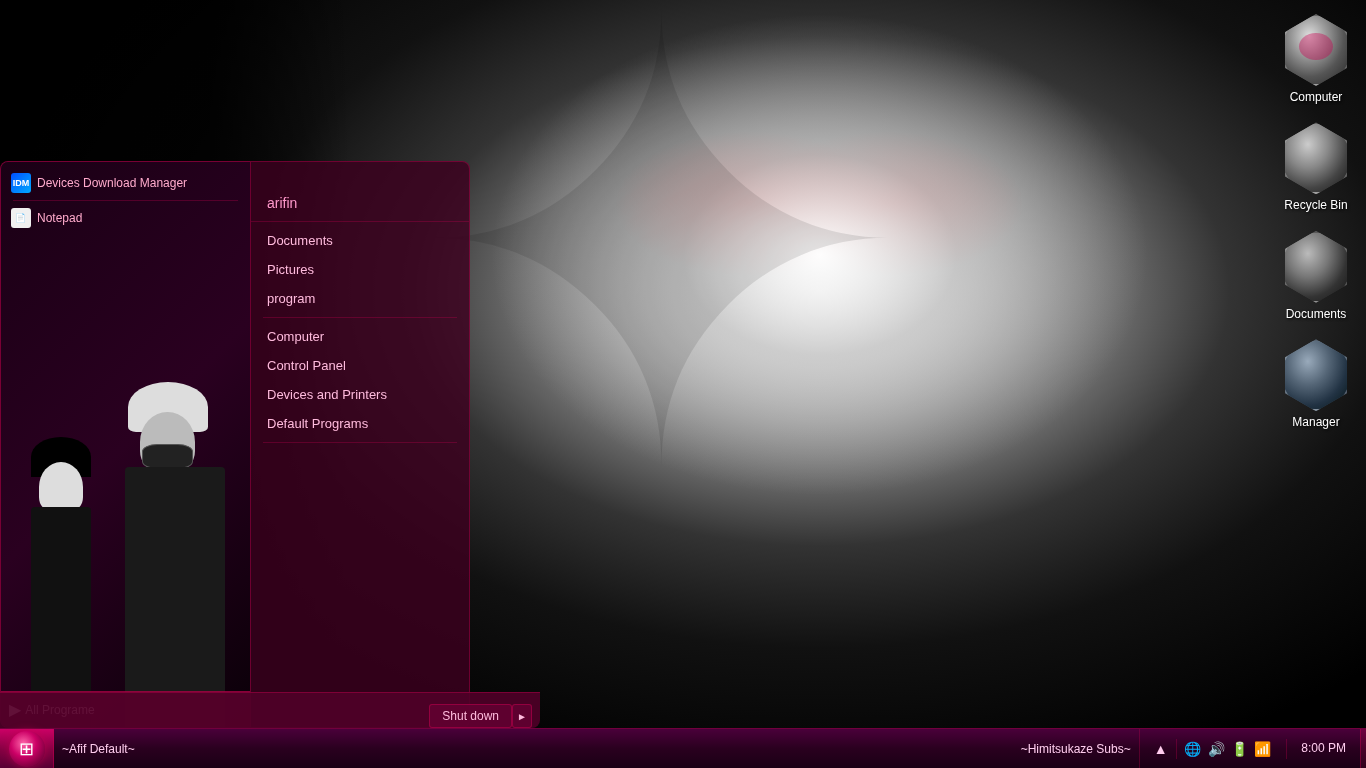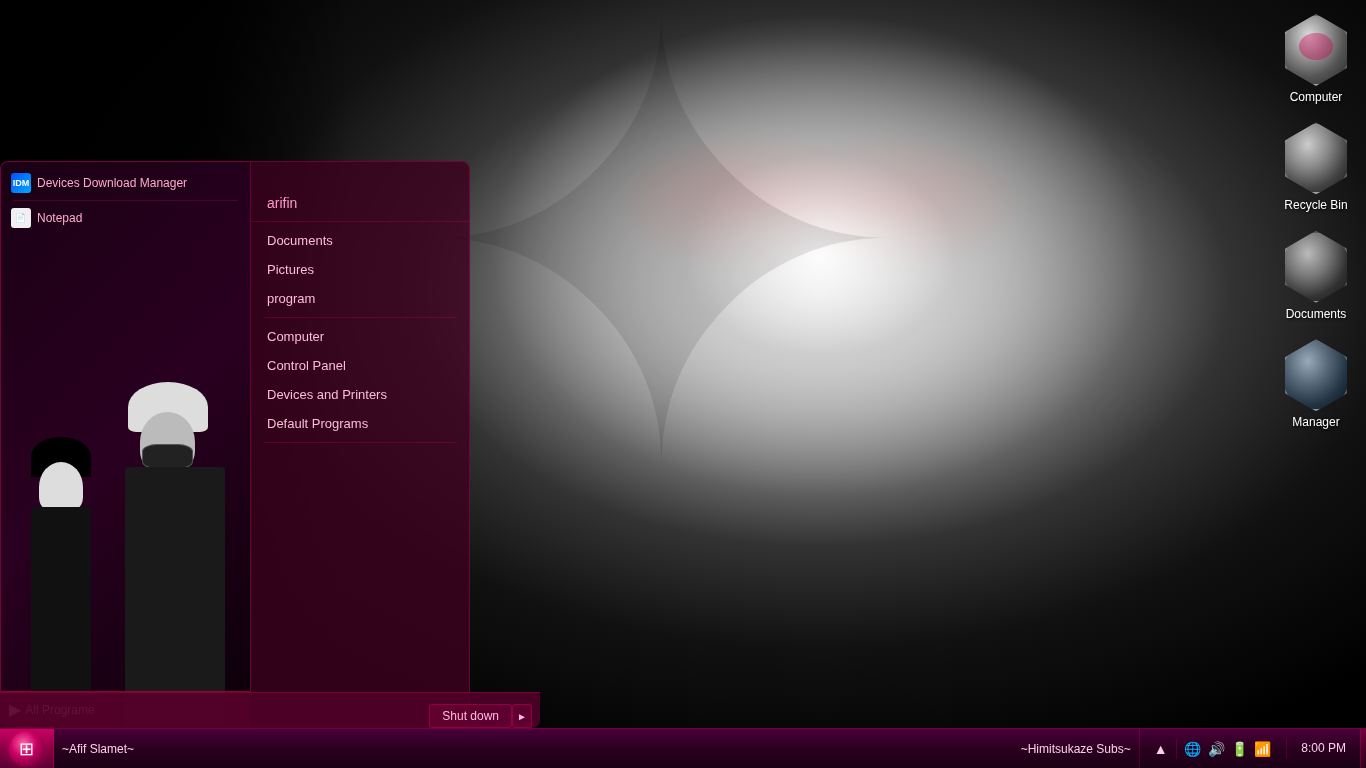--- a/index.html
+++ b/index.html
@@ -619,21 +619,21 @@
   </div>
 
   <div class="taskbar">
 
     <div class="start-button">
       <div class="start-orb">
         <span class="start-win-logo">⊞</span>
       </div>
     </div>
 
-    <span class="taskbar-user-text">~Afif Slamet~</span>
+    <span class="taskbar-user-text">~Afif Default~</span>
 
     <div style="flex:1;"></div>
 
     <span class="taskbar-right-text">~Himitsukaze Subs~</span>
 
     <div class="system-tray">
 
       <div class="notify-area">
         <span class="tray-icon">▲</span>
         <div class="tray-separator"></div>

